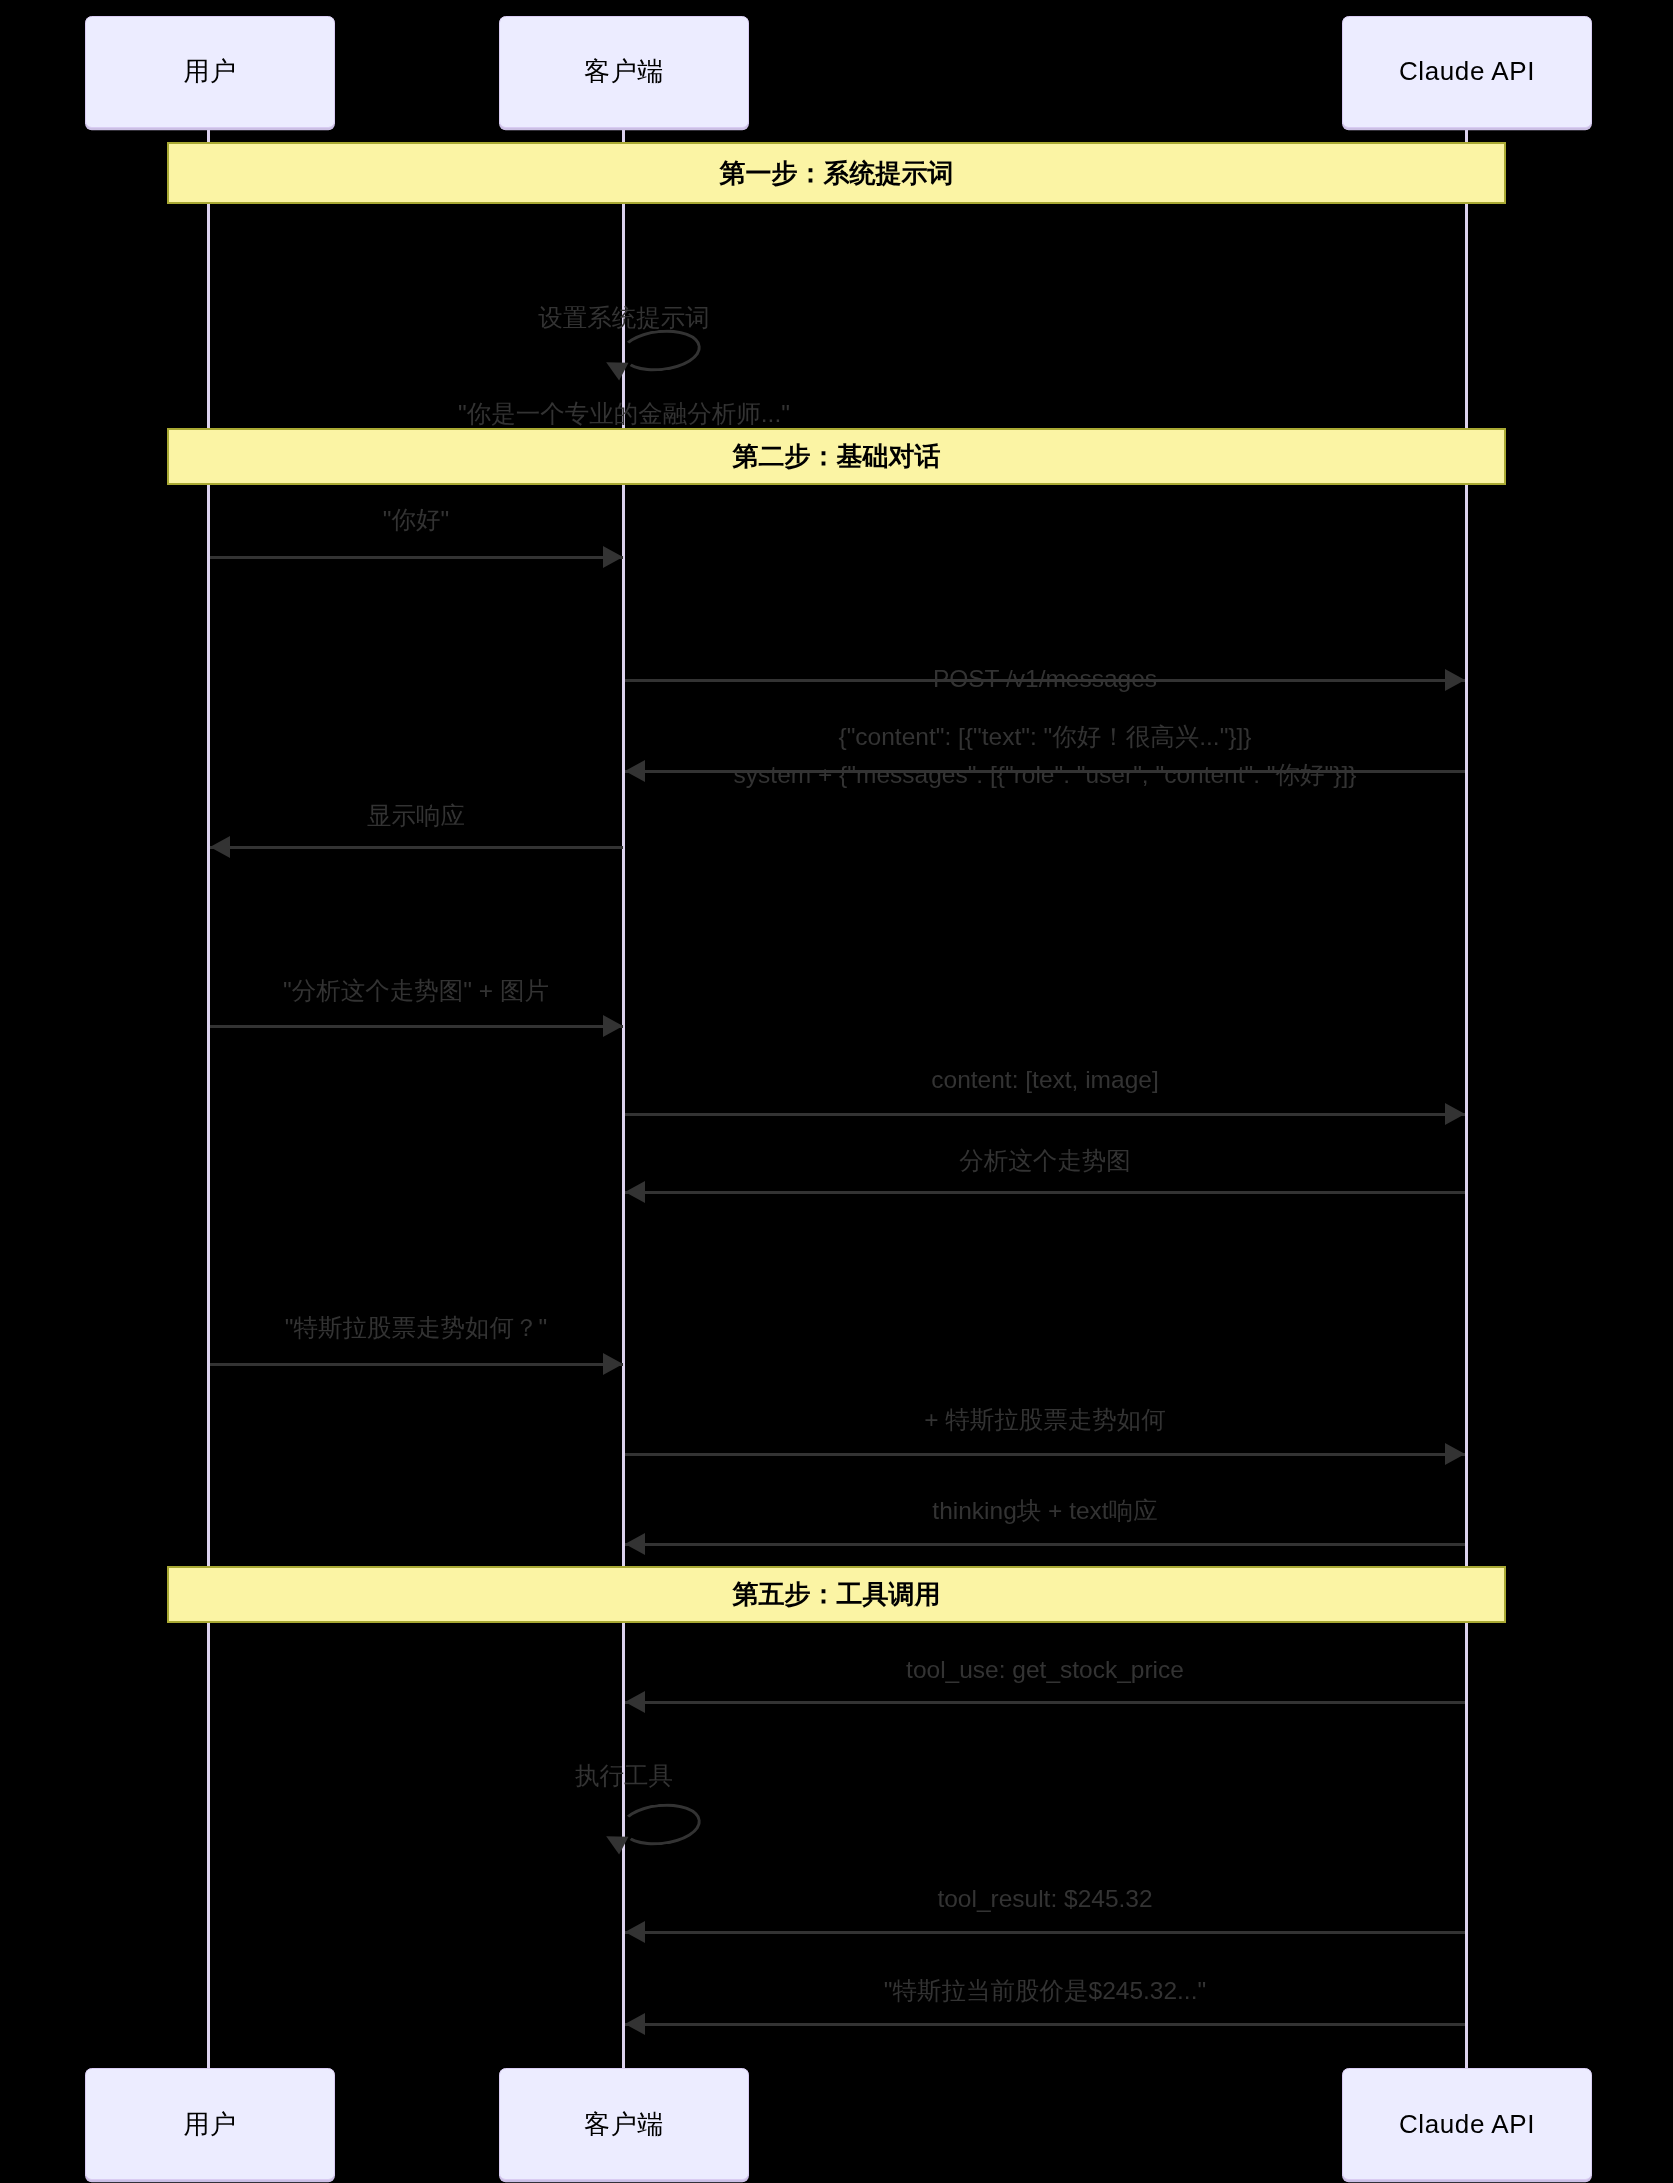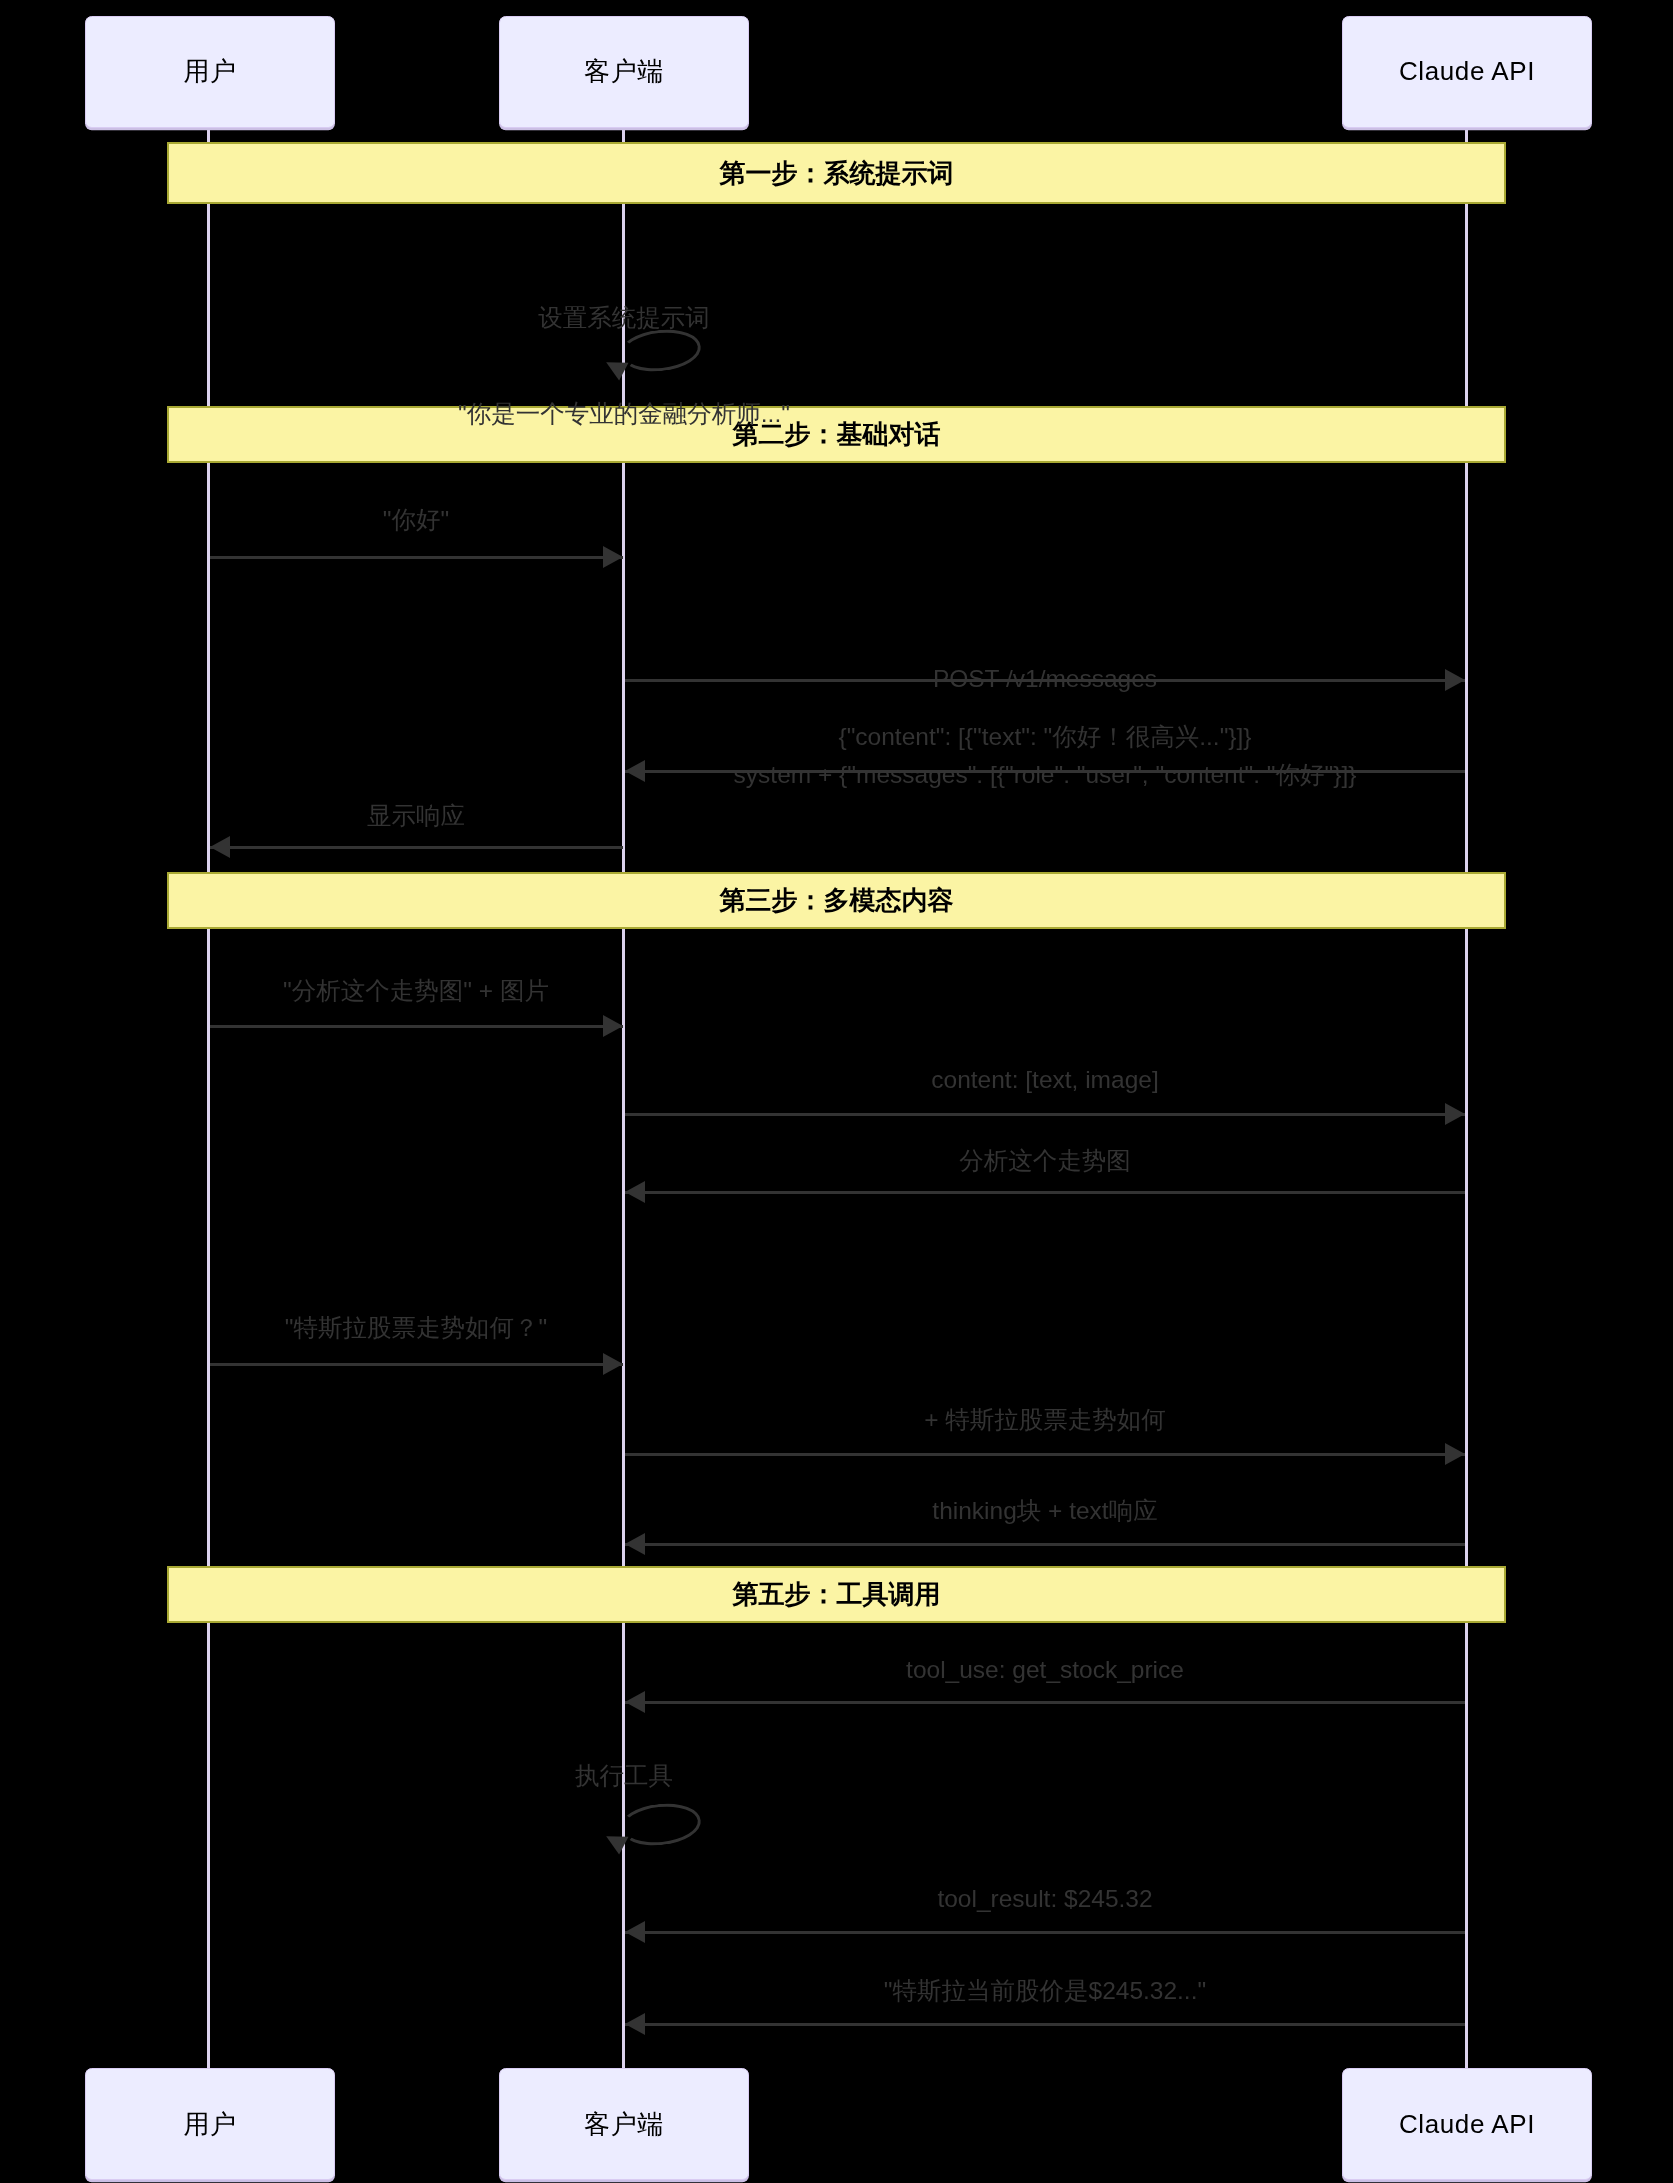--- a/index.html
+++ b/index.html
@@ -59,25 +59,22 @@
   <div class="actor" style="left:499px;top:15.6px">
       <span>客户端</span>
     </div>
   <div class="actor" style="left:1342px;top:15.6px">
       <span>Claude API</span>
     </div>
 
   <div class="band" style="top:142px;height:62px">
       <span class="band-title">第一步：系统提示词</span>
     </div>
-  <div class="band" style="top:406px;height:57px">
+  <div class="band" style="top:428px;height:57px">
       <span class="band-title">第二步：基础对话</span>
-    </div>
-  <div class="band" style="top:872px;height:57px">
-      <span class="band-title">第三步：多模态内容</span>
     </div>
   <div class="band" style="top:1566px;height:57px">
       <span class="band-title">第五步：工具调用</span>
     </div>
 
   <div>
     <div class="msg-label" style="left:624px;top:238px">
       <div>设置系统提示词</div>
       <div>"你是一个专业的金融分析师..."</div>
     </div>

